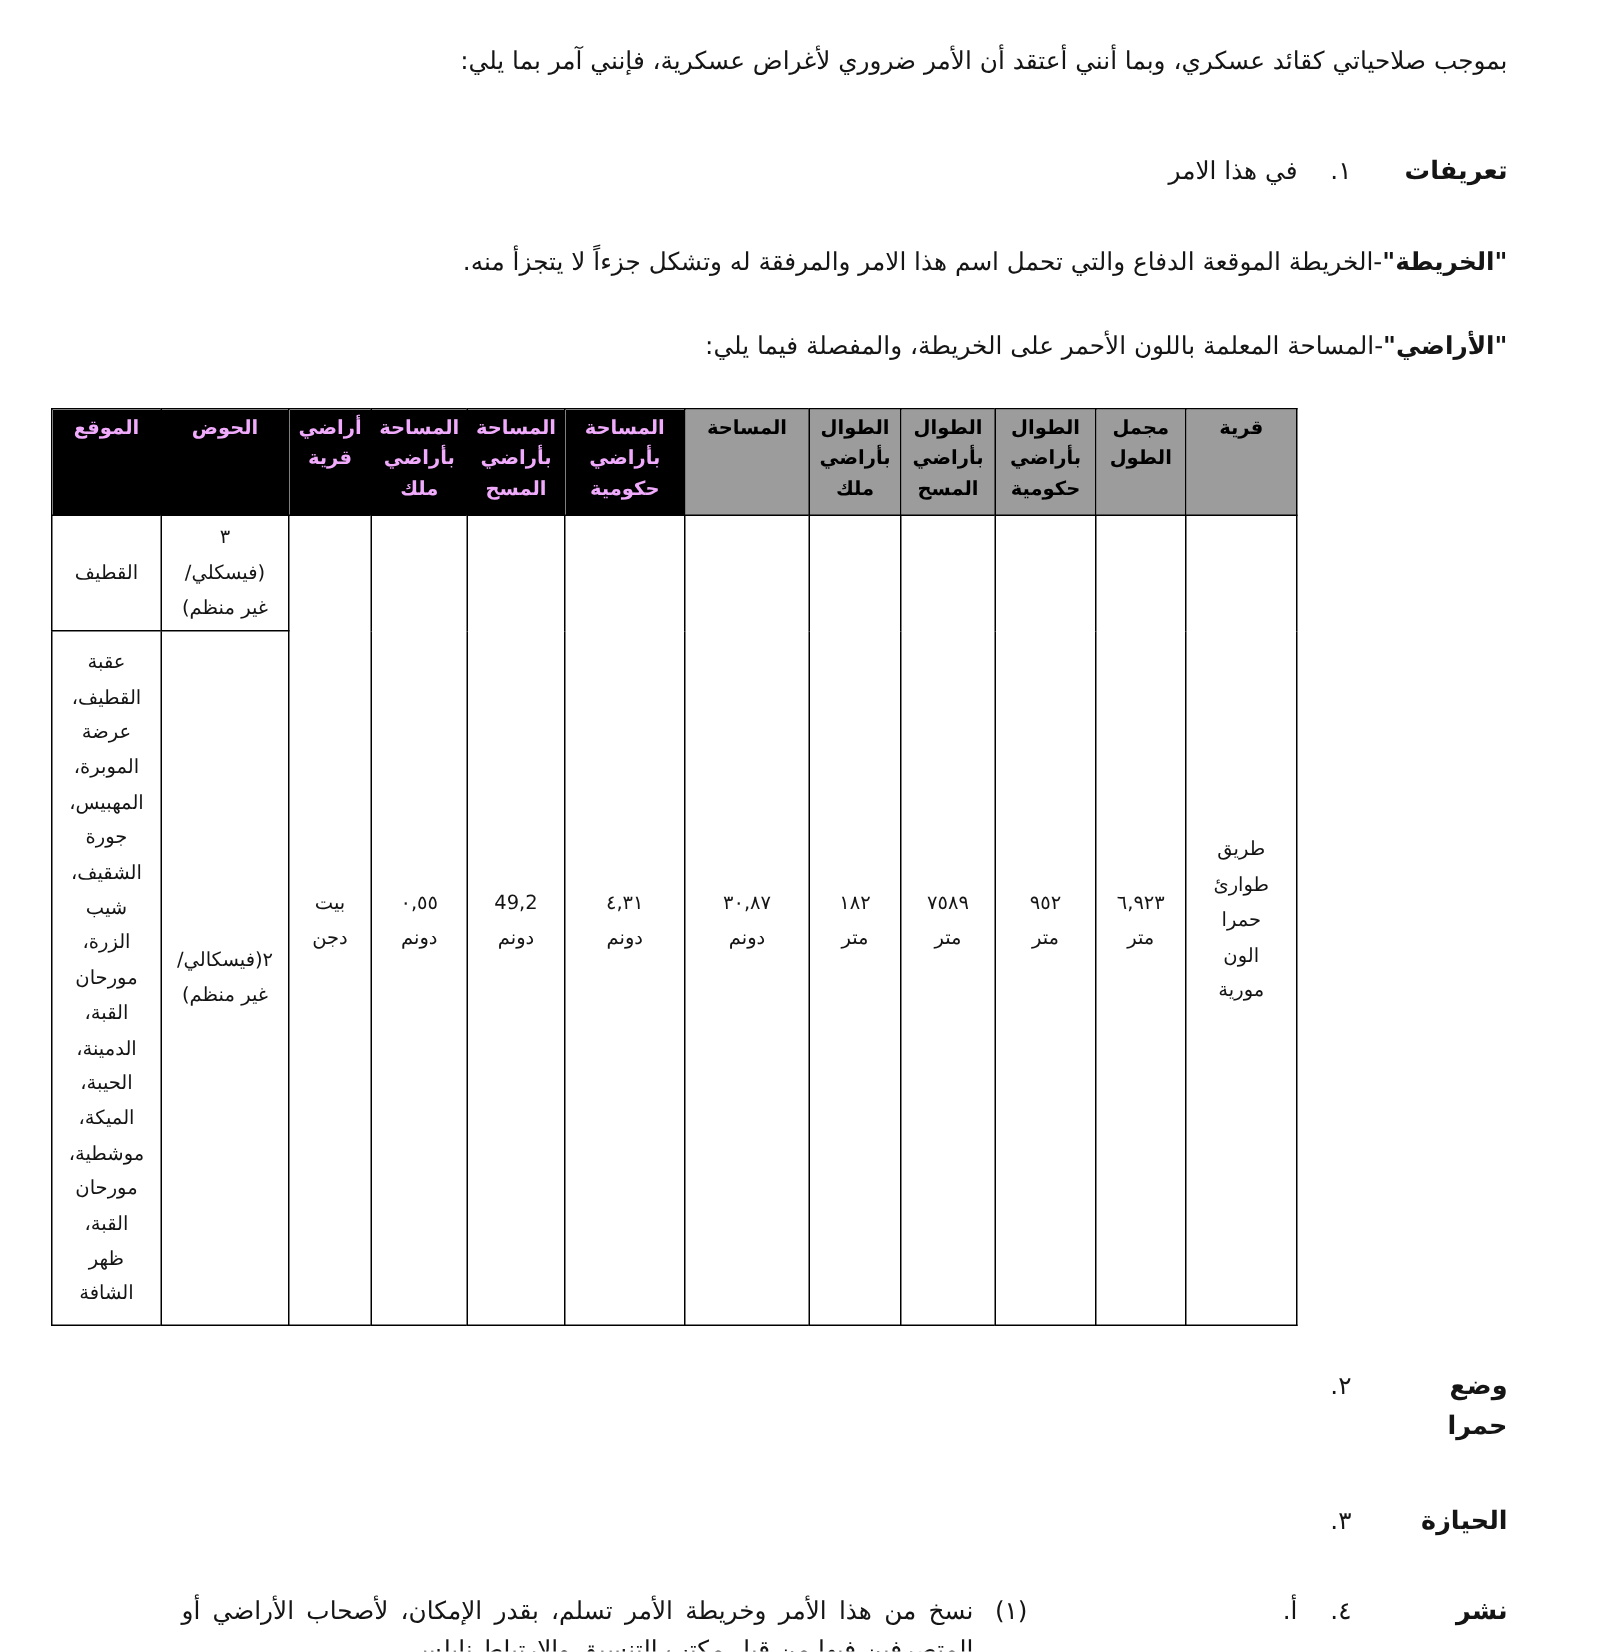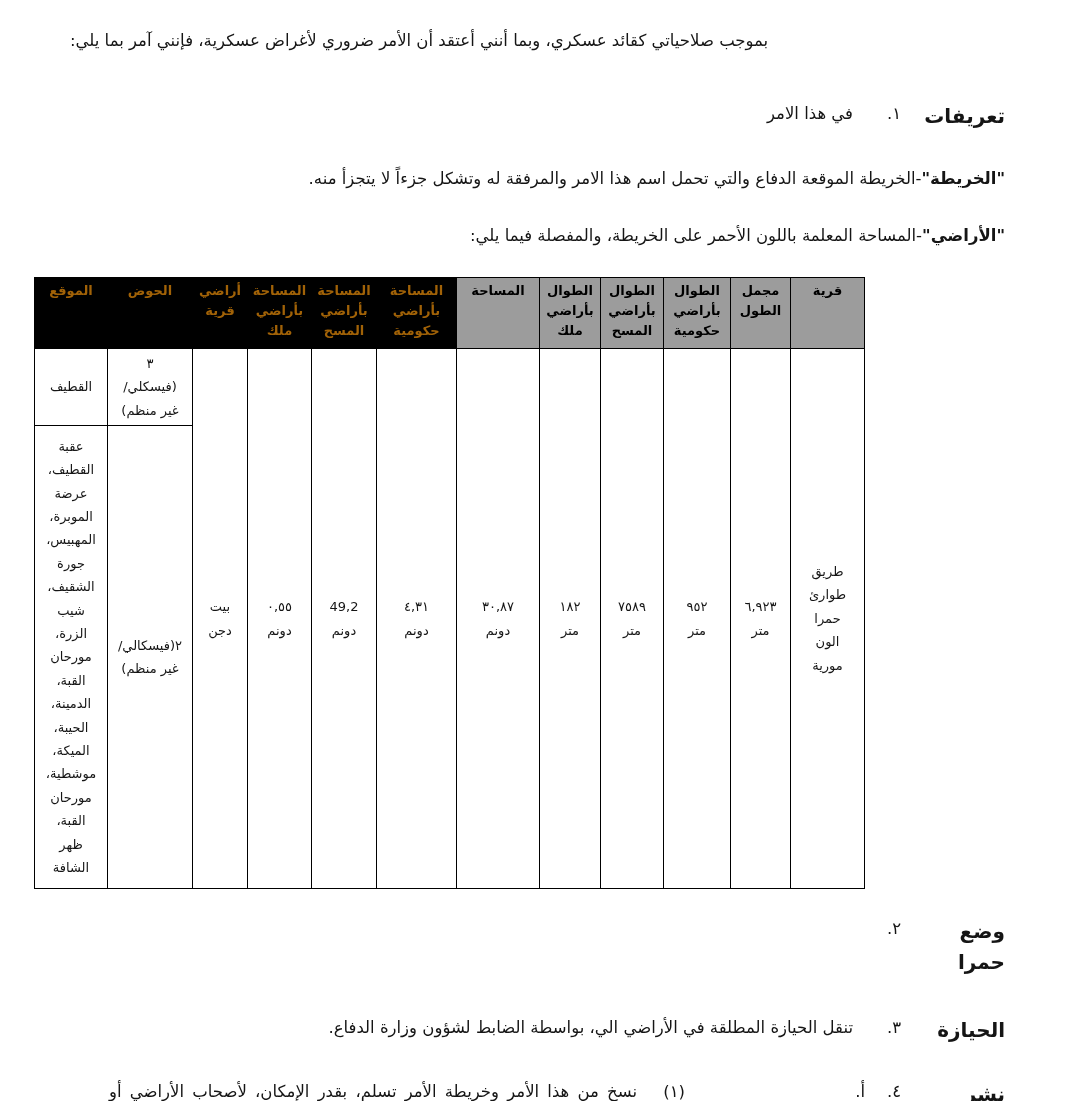--- a/index.html
+++ b/index.html
@@ -6,43 +6,43 @@
   body{
     width:1080px;height:1101px;overflow:hidden;
     font-family:"DejaVu Sans", sans-serif;
     color:#151515;direction:rtl;
   }
   .page{position:relative;width:1080px;height:1101px;background:#fff;}
 
   .intro{
     margin:30px 75px 0 70px;
     font-size:16.5px;line-height:1.3;
-    text-align:left;
+    text-align:right;
   }
 
   .sec-row{
     display:flex;align-items:flex-start;
     margin:0 75px 0 70px;
     font-size:16.5px;line-height:1.55;
   }
   .sec-row .sec-label{
-    flex:0 0 82px;font-weight:bold;font-size:20px;
+    flex:0 0 82px;font-weight:bold;font-size:17px;
     text-align:right;
   }
   .sec-row .sec-num{
     flex:0 0 30px;margin-right:22px;text-align:right;
   }
   .sec-row .sec-sub{
     flex:0 0 22px;margin-right:6px;text-align:right;
   }
   .sec-row .sec-item{
     flex:0 0 30px;margin-right:158px;text-align:right;
   }
   .sec-row .sec-text{
-    margin-right:18px;text-align:right;
+    margin-right:6px;text-align:right;
   }
   .sec-row .sec-text.block{
     flex:0 0 528px;
     text-align:justify;text-align-last:right;
     line-height:1.62;
   }
   .row-defs{margin-top:50px;}
   .row-seizure{margin-top:27px;}
   .row-possession{margin-top:37px;}
   .row-publication{margin-top:33px;}
@@ -79,21 +79,21 @@
     padding:3px 2px;
     text-align:center;
     white-space:pre-line;
     overflow:hidden;
   }
   table.land-table th{
     height:64px;vertical-align:top;
     font-weight:bold;font-size:13px;line-height:1.55;
   }
   th.gray{background:#9c9c9c;color:#000;}
-  th.dark{background:#000;color:#a16207;}
+  th.dark{background:#000;color:#f0abfc;}
 
   table.land-table td{
     vertical-align:middle;
     line-height:1.8;font-size:13px;
   }
   tr.r1{height:74px;}
   tr.r2{height:463px;}
   td.v-top{vertical-align:top;padding-top:6px;}
 </style>
 </head>
@@ -219,21 +219,20 @@
   </table>
 
   <div class="sec-row row-seizure">
     <span class="sec-label">وضع حمرا</span>
     <span class="sec-num">٢.</span>
   </div>
 
   <div class="sec-row row-possession">
     <span class="sec-label">الحيازة</span>
     <span class="sec-num">٣.</span>
-    <span class="sec-text">تنقل الحيازة المطلقة في الأراضي الي، بواسطة الضابط لشؤون وزارة الدفاع.</span>
   </div>
 
   <div class="sec-row row-publication">
     <span class="sec-label">نشر</span>
     <span class="sec-num">٤.</span>
     <span class="sec-sub">أ.</span>
     <span class="sec-item">(١)</span>
     <span class="sec-text block">نسخ من هذا الأمر وخريطة الأمر تسلم، بقدر الإمكان، لأصحاب الأراضي أو المتصرفين فيها من قبل مكتب التنسيق والارتباط نابلس.</span>
   </div>
 

